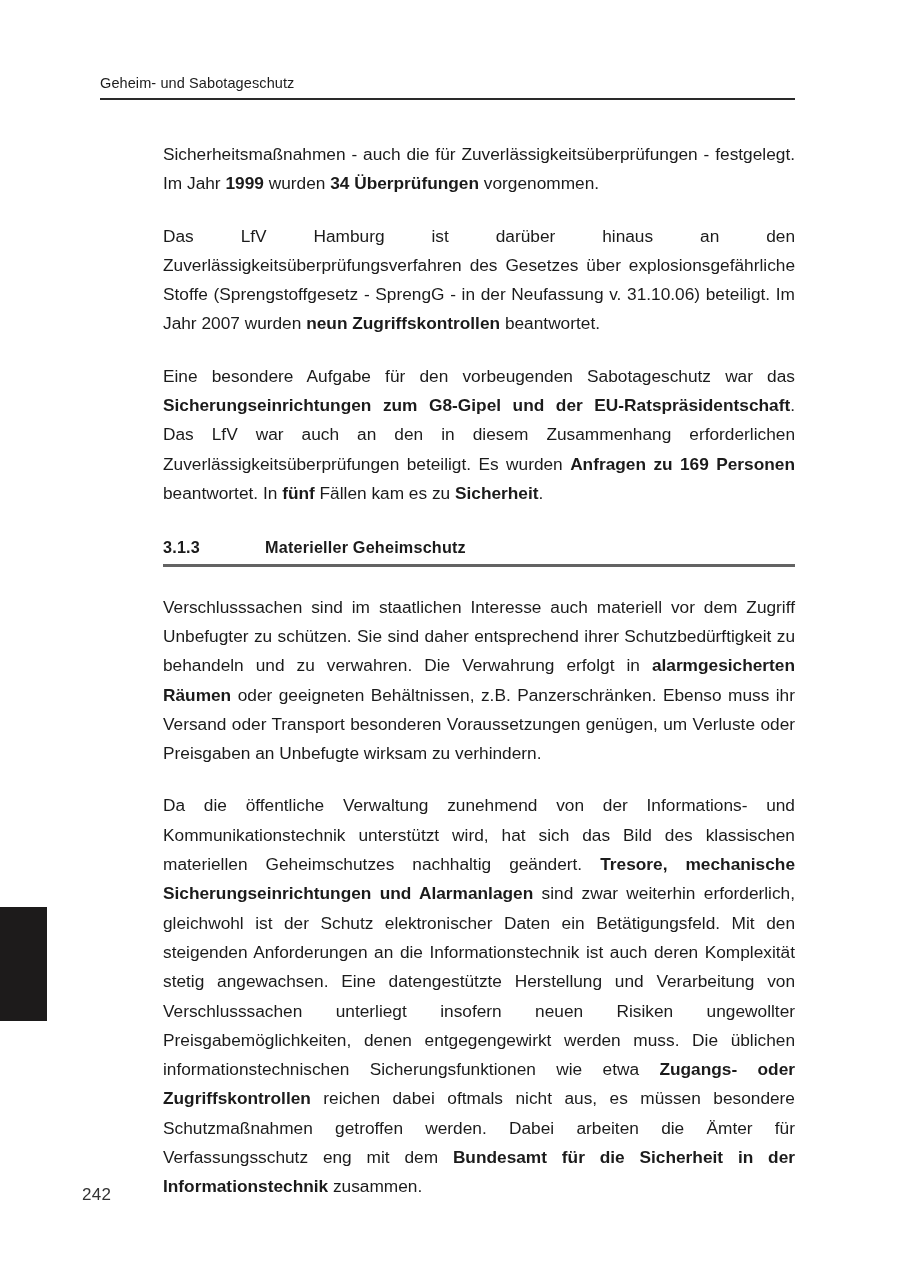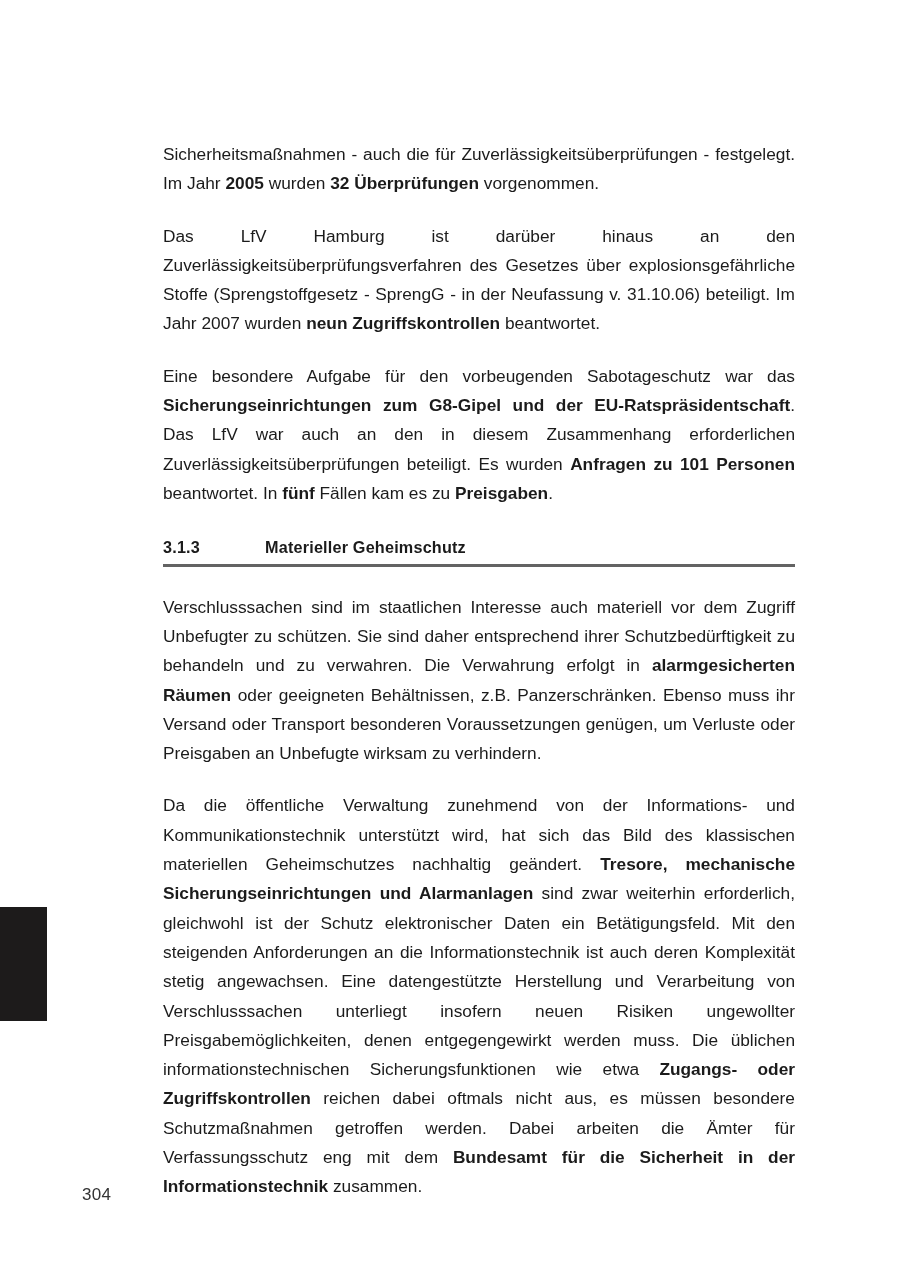--- a/index.html
+++ b/index.html
@@ -108,35 +108,39 @@
     font-size: 17px;
     color: #333333;
     letter-spacing: 0.3px;
   }
 </style>
 </head>
 <body>
 
 <div class="page">
 
+  <div class="running-head">
+    <div class="rh-text">Geheim- und Sabotageschutz</div>
+    <div class="rh-rule"></div>
+  </div>
 
   <div class="thumb-tab"></div>
 
   <div class="content">
 
-    <p class="para">Sicherheitsmaßnahmen - auch die für Zuverlässigkeitsüberprüfungen - festgelegt. Im Jahr <b>2005</b> wurden <b>32 Überprüfungen</b> vorgenommen.</p>
+    <p class="para">Sicherheitsmaßnahmen - auch die für Zuverlässigkeitsüberprüfungen - festgelegt. Im Jahr <b>1999</b> wurden <b>34 Überprüfungen</b> vorgenommen.</p>
     <p class="para">Das LfV Hamburg ist darüber hinaus an den Zuverlässigkeitsüberprüfungsverfahren des Gesetzes über explosionsgefährliche Stoffe (Sprengstoffgesetz - SprengG - in der Neufassung v. 31.10.06) beteiligt. Im Jahr 2007 wurden <b>neun Zugriffskontrollen</b> beantwortet.</p>
-    <p class="para before-heading">Eine besondere Aufgabe für den vorbeugenden Sabotageschutz war das <b>Sicherungseinrichtungen zum G8-Gipel und der EU-Ratspräsidentschaft</b>. Das LfV war auch an den in diesem Zusammenhang erforderlichen Zuverlässigkeitsüberprüfungen beteiligt. Es wurden <b>Anfragen zu 101 Personen</b> beantwortet. In <b>fünf</b> Fällen kam es zu <b>Preisgaben</b>.</p>
+    <p class="para before-heading">Eine besondere Aufgabe für den vorbeugenden Sabotageschutz war das <b>Sicherungseinrichtungen zum G8-Gipel und der EU-Ratspräsidentschaft</b>. Das LfV war auch an den in diesem Zusammenhang erforderlichen Zuverlässigkeitsüberprüfungen beteiligt. Es wurden <b>Anfragen zu 169 Personen</b> beantwortet. In <b>fünf</b> Fällen kam es zu <b>Sicherheit</b>.</p>
 
     <div class="section-heading">
       <span class="sh-num">3.1.3</span>
       <span class="sh-title">Materieller Geheimschutz</span>
     </div>
     <div class="heading-rule"></div>
 
     <p class="para">Verschlusssachen sind im staatlichen Interesse auch materiell vor dem Zugriff Unbefugter zu schützen. Sie sind daher entsprechend ihrer Schutzbedürftigkeit zu behandeln und zu verwahren. Die Verwahrung erfolgt in <b>alarmgesicherten Räumen</b> oder geeigneten Behältnissen, z.B. Panzerschränken. Ebenso muss ihr Versand oder Transport besonderen Voraussetzungen genügen, um Verluste oder Preisgaben an Unbefugte wirksam zu verhindern.</p>
     <p class="para">Da die öffentliche Verwaltung zunehmend von der Informations- und Kommunikationstechnik unterstützt wird, hat sich das Bild des klassischen materiellen Geheimschutzes nachhaltig geändert. <b>Tresore, mechanische Sicherungseinrichtungen und Alarmanlagen</b> sind zwar weiterhin erforderlich, gleichwohl ist der Schutz elektronischer Daten ein Betätigungsfeld. Mit den steigenden Anforderungen an die Informationstechnik ist auch deren Komplexität stetig angewachsen. Eine datengestützte Herstellung und Verarbeitung von Verschlusssachen unterliegt insofern neuen Risiken ungewollter Preisgabemöglichkeiten, denen entgegengewirkt werden muss. Die üblichen informationstechnischen Sicherungsfunktionen wie etwa <b>Zugangs- oder Zugriffskontrollen</b> reichen dabei oftmals nicht aus, es müssen besondere Schutzmaßnahmen getroffen werden. Dabei arbeiten die Ämter für Verfassungsschutz eng mit dem <b>Bundesamt für die Sicherheit in der Informationstechnik</b> zusammen.</p>
 
   </div>
 
-  <div class="folio">304</div>
+  <div class="folio">242</div>
 
 </div>
 
 </body></html>

